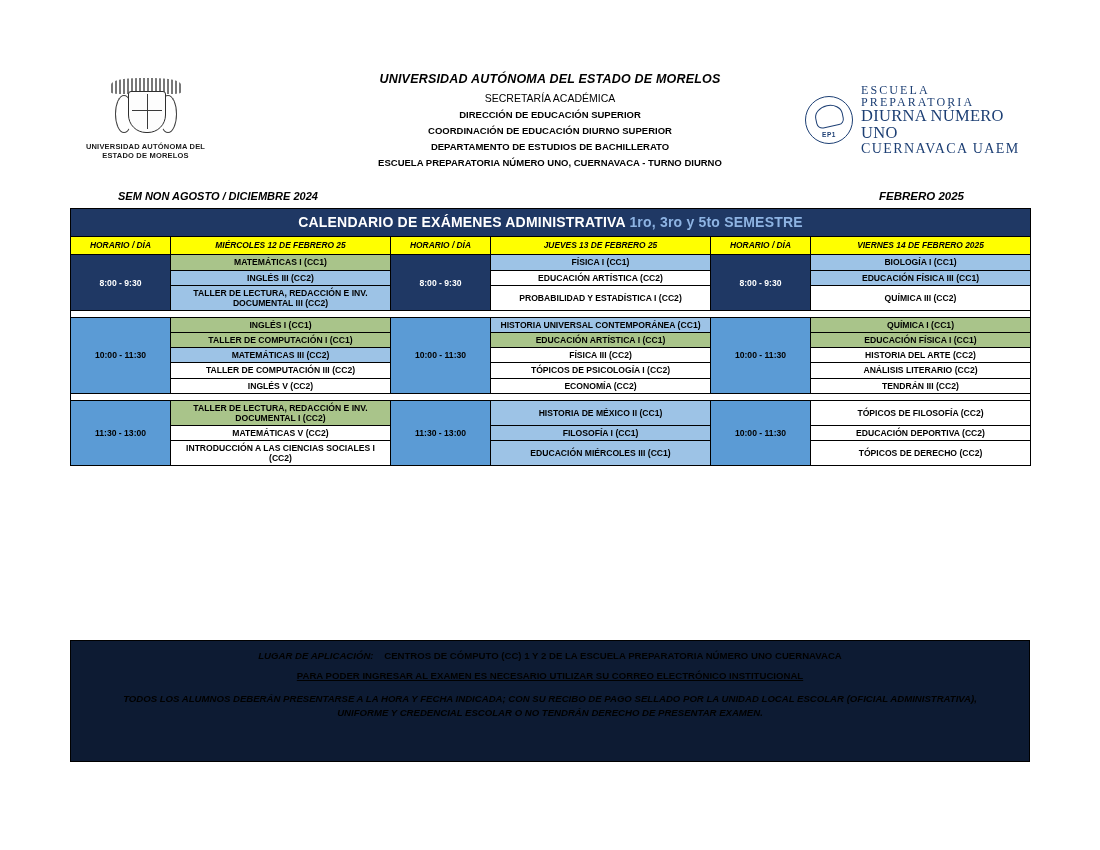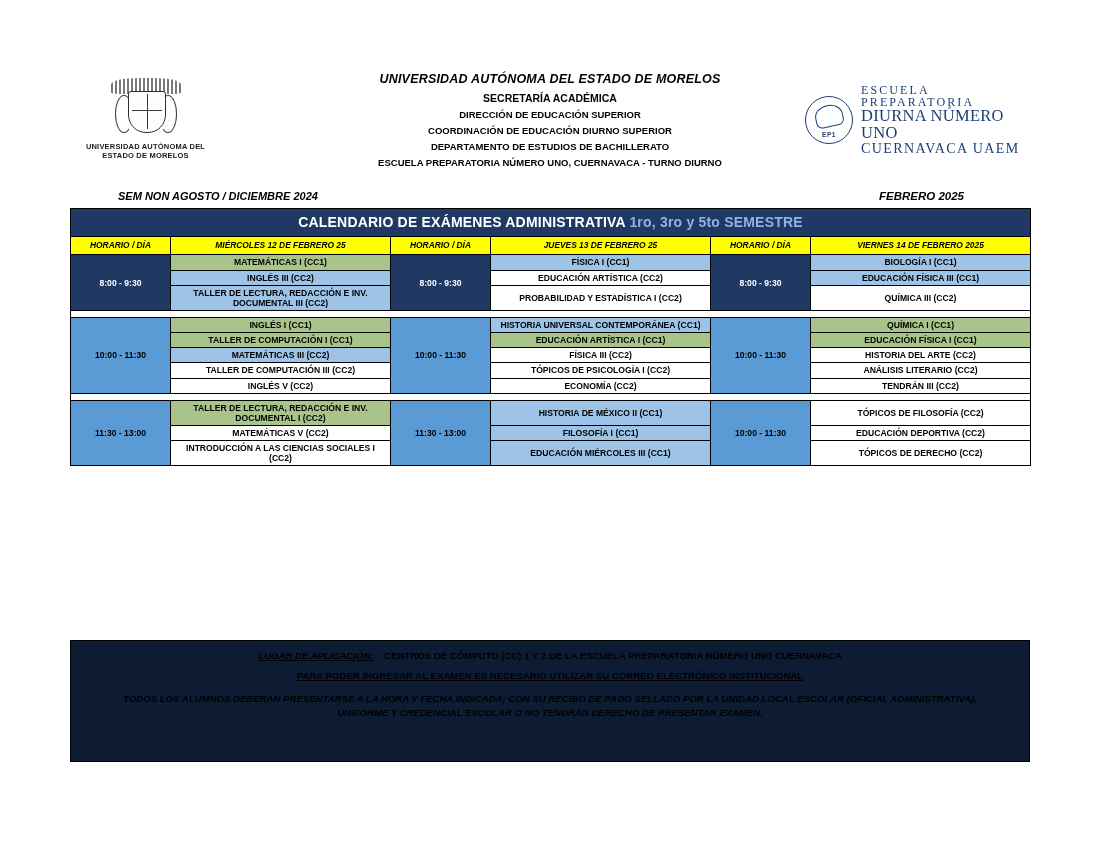--- a/index.html
+++ b/index.html
@@ -103,21 +103,21 @@
   }
   .title-block .l1 {
     font-size: 12.5px;
     font-weight: bold;
     font-style: italic;
     letter-spacing: .2px;
     margin-bottom: 6px;
   }
   .title-block .l2 {
     font-size: 10.5px;
-    font-weight: bold;
+    font-weight: normal;
     margin-bottom: 5px;
   }
   .title-block .l3,
   .title-block .l4,
   .title-block .l5,
   .title-block .l6 {
     font-size: 9.5px;
     font-weight: bold;
     margin-bottom: 5px;
   }
@@ -261,21 +261,20 @@
     height: 6px;
     padding: 0 !important;
     background: #ffffff;
   }
   .footer-line1 {
     font-size: 9.6px;
     font-weight: bold;
     margin-bottom: 9px;
   }
   .footer-line1 .underlineit {
-    text-decoration: underline;
     font-style: italic;
   }
   .footer-line2 {
     font-size: 9.6px;
     font-weight: bold;
     text-decoration: underline;
     margin-bottom: 11px;
   }
   .footer-line3 {
     font-size: 9.6px;

